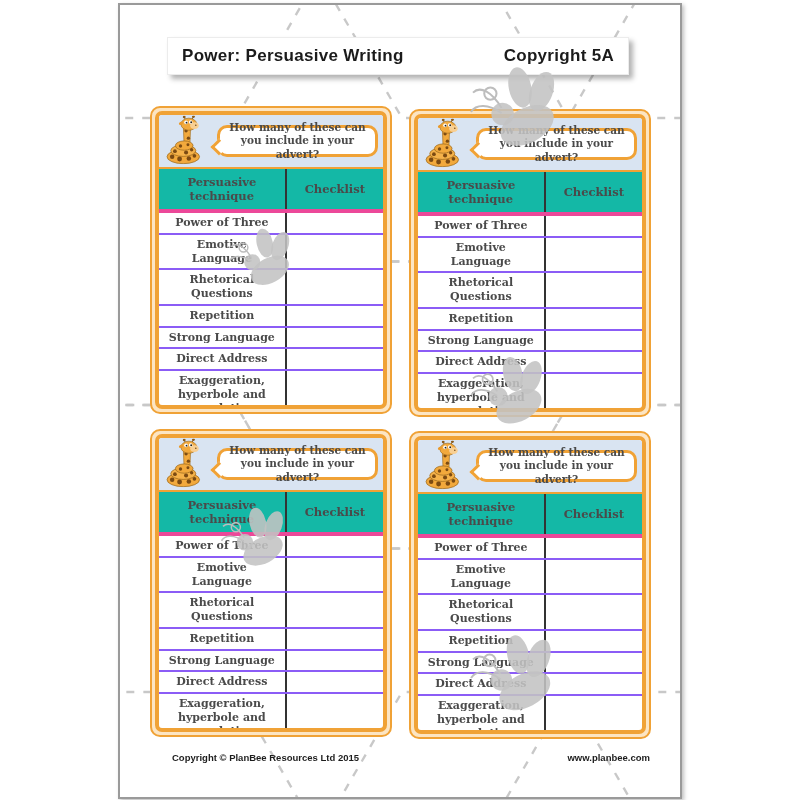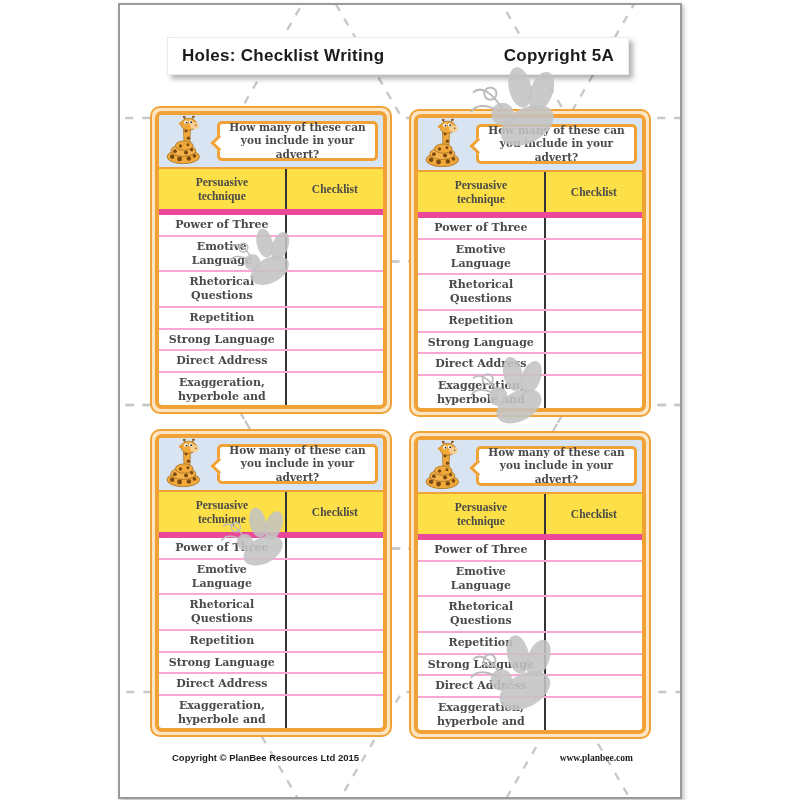--- a/index.html
+++ b/index.html
@@ -31,46 +31,46 @@
         border:2px solid #F0A236;border-radius:10px;background:#FCE5C3;
         padding:3px;}
   .card-inner{width:100%;height:100%;box-sizing:border-box;
         border:4px solid #F0A236;border-radius:7px;background:#ffffff;
         display:flex;flex-direction:column;overflow:hidden;}
 
   .card-top{height:52px;flex:0 0 52px;background:#D9E4F2;position:relative;
             display:flex;align-items:center;padding:3px 5px 3px 2px;box-sizing:border-box;}
   .mascot{width:52px;height:50px;flex:0 0 52px;margin-top:-2px;}
   .bubble{flex:1;margin-left:4px;background:#ffffff;border:3px solid #F0A236;
-          border-radius:5px;position:relative;height:40px;
+          border-radius:10px;position:relative;height:32px;
           display:flex;align-items:center;justify-content:center;text-align:center;
           font-family:"DejaVu Serif",serif;font-weight:bold;font-size:10.5px;
           line-height:1.25;color:#4a4a4a;padding:1px 6px;box-sizing:border-box;}
   .bubble:before{content:"";position:absolute;left:-7px;top:13px;width:9px;height:9px;
           background:#ffffff;border-left:3px solid #F0A236;border-bottom:3px solid #F0A236;
           transform:rotate(45deg);}
 
   .tbl{flex:1;display:flex;flex-direction:column;border-top:2px solid #F0A236;
        font-family:"DejaVu Serif",serif;color:#4a4a4a;}
-  .t-head{display:flex;background:#fde047;border-bottom:6px solid #ec4899;
-          flex:0 0 40px;font-family:Liberation Serif, serif;}
-  .t-row{display:flex;border-bottom:2px solid #f9a8d4;flex:1 1 auto;}
+  .t-head{display:flex;background:#14b8a6;border-bottom:4px solid #ec4899;
+          flex:0 0 40px;}
+  .t-row{display:flex;border-bottom:2px solid #8b5cf6;flex:1 1 auto;}
   .t-row:last-child{border-bottom:none;}
   .cell{display:flex;align-items:center;justify-content:center;text-align:center;
         padding:3px 6px;box-sizing:border-box;line-height:1.25;}
   .cell-left{width:57%;border-right:2px solid #333333;font-weight:bold;font-size:11px;}
   .cell-right{width:43%;}
   .t-head .cell{font-weight:bold;font-size:11.5px;}
   .t-head .cell-left{padding:2px 28px;}
 
   
   .footer-copyright{position:absolute;left:52px;bottom:34px;font-size:9.5px;
         font-weight:bold;color:#1d1d1d;z-index:3;}
-  .footer-site{position:absolute;right:47px;bottom:34px;font-size:9.5px;
-        font-weight:bold;color:#1d1d1d;z-index:3;font-family:Liberation Serif, serif;}
+  .footer-site{position:absolute;right:30px;bottom:34px;font-size:9.5px;
+        font-weight:bold;color:#1d1d1d;z-index:3;}
 
   
   .bee{position:absolute;z-index:4;pointer-events:none;}
   #bee1{left:347px;top:60px;width:104px;height:92px;}
   #bee2{left:107px;top:222px;width:74px;height:66px;}
   #bee3{left:348px;top:350px;width:88px;height:78px;}
   #bee4{left:99px;top:501px;width:76px;height:68px;}
   #bee5{left:348px;top:628px;width:98px;height:88px;}
 </style>
 </head>
@@ -138,21 +138,21 @@
       <path d="M116,400 L199,256.5 L365,256.5 L448,400 L365,543.5 L199,543.5 Z"></path>
       <path d="M116,687 L199,543.5 L365,543.5 L448,687 L365,830 L199,830 Z"></path>
       <path d="M365,256.5 L448,113 L614,113 L697,256.5 L614,400 L448,400 Z"></path>
       <path d="M365,543.5 L448,400 L614,400 L697,543.5 L614,687 L448,687 Z"></path>
       <path d="M199,-30 L282,-173 L448,-173 L531,-30 L448,113 L282,113 Z"></path>
       <path d="M199,830 L282,687 L448,687 L531,830"></path>
     </g>
   </svg>
 
   <div class="header-bar">
-    <span class="header-title">Holes: Checklist Writing</span>
+    <span class="header-title">Power: Persuasive Writing</span>
     <span class="header-badge">Copyright 5A</span>
   </div>
 
   <div class="card-slot" id="slot1">
   <div class="card">
     <div class="card-inner">
       <div class="card-top">
         <svg class="mascot" viewBox="0 0 56 52">
               <use href="#mascot-sym"></use>
             </svg>

